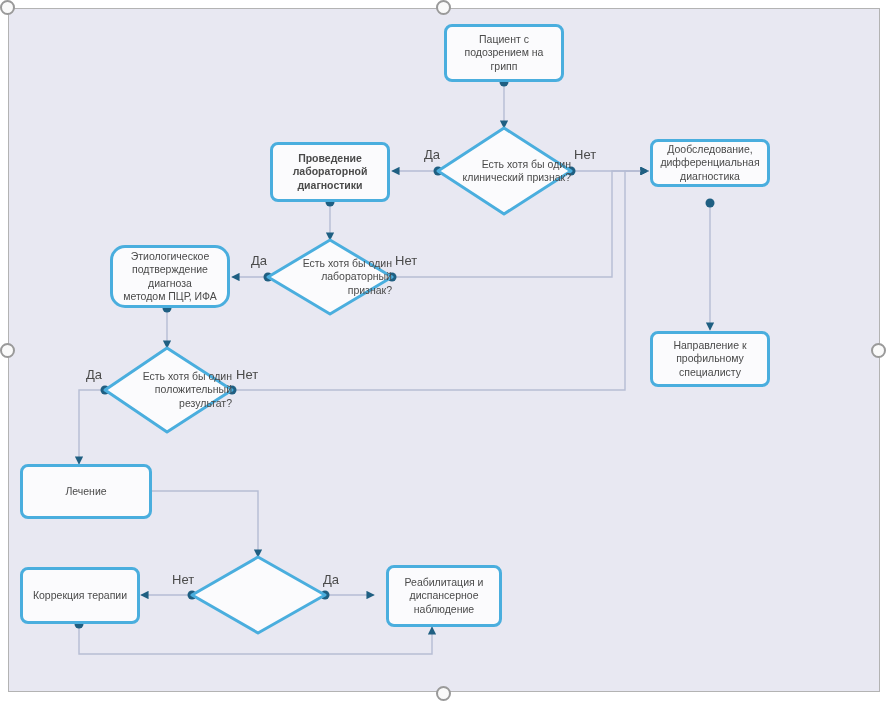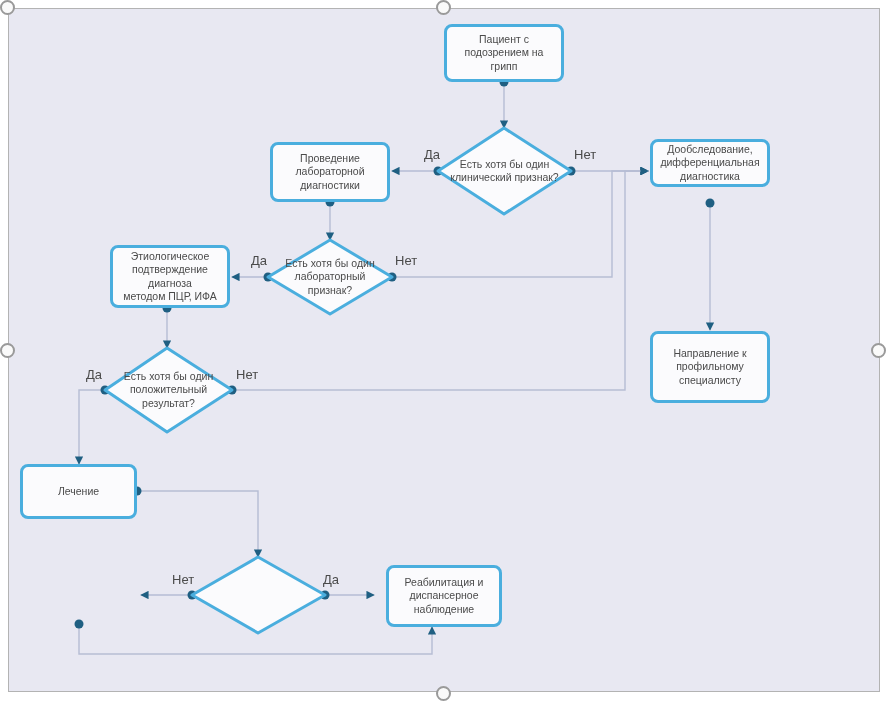--- a/index.html
+++ b/index.html
@@ -71,21 +71,21 @@
   .dec {
     background: transparent;
   }
   .dec .lbl {
     position: relative;
     z-index: 2;
     color: #4a4a4a;
     font-size: 10.5px;
     line-height: 1.25;
     white-space: pre-line;
-    text-align: center;
+    text-align: right;
     width: 100%;
   }
   
   .elabel {
     position: absolute;
     z-index: 25;
     font-size: 13px;
     color: #4a4a4a;
     white-space: nowrap;
   }
@@ -169,62 +169,65 @@
     <span class="lbl">Пациент с
 подозрением на
 грипп</span>
   </div>
 
   <div class="node dec" style="left:438px; top:128px; width:133px; height:86px;">
     <span class="lbl">Есть хотя бы один
 клинический признак?</span>
   </div>
 
-  <div class="node proc" style="left:270px; top:142px; width:120px; height:60px;">
+  <div class="node proc" style="left:270px; top:142px; width:120px; height:60px;font-weight:bold;">
     <span class="lbl">Проведение
 лабораторной
 диагностики</span>
   </div>
 
   <div class="node proc" style="left:650px; top:139px; width:120px; height:48px;">
     <span class="lbl">Дообследование,
 дифференциальная
 диагностика</span>
   </div>
 
   <div class="node dec" style="left:268px; top:240px; width:124px; height:74px;">
     <span class="lbl">Есть хотя бы один
 лабораторный
 признак?</span>
   </div>
 
-  <div class="node proc" style="left:110px; top:245px; width:120px; height:63px;">
+  <div class="node proc" style="left:110px; top:245px; width:120px; height:63px;border-radius:15px;">
     <span class="lbl">Этиологическое
 подтверждение
 диагноза
 методом ПЦР, ИФА</span>
   </div>
 
-  <div class="node proc" style="left:650px; top:331px; width:120px; height:72px;">
+  <div class="node proc" style="left:650px; top:331px; width:120px; height:56px;">
     <span class="lbl">Направление к
 профильному
 специалисту</span>
   </div>
 
   <div class="node dec" style="left:105px; top:348px; width:127px; height:84px;">
     <span class="lbl">Есть хотя бы один
 положительный
 результат?</span>
   </div>
 
-  <div class="node proc" style="left:20px; top:464px; width:117px; height:55px;justify-content:center;">
+  <div class="node proc" style="left:20px; top:464px; width:132px; height:55px;justify-content:center;">
     <span class="lbl">Лечение</span>
   </div>
 
 
+  <div class="node proc" style="left:20px; top:567px; width:120px; height:57px;">
+    <span class="lbl">Коррекция терапии</span>
+  </div>
 
   <div class="node proc" style="left:386px; top:565px; width:116px; height:62px;">
     <span class="lbl">Реабилитация и
 диспансерное
 наблюдение</span>
   </div>
 
   <span class="elabel" style="left:424px; top:147px;">Да</span>
   <span class="elabel" style="left:574px; top:147px;">Нет</span>
   <span class="elabel" style="left:251px; top:253px;">Да</span>

